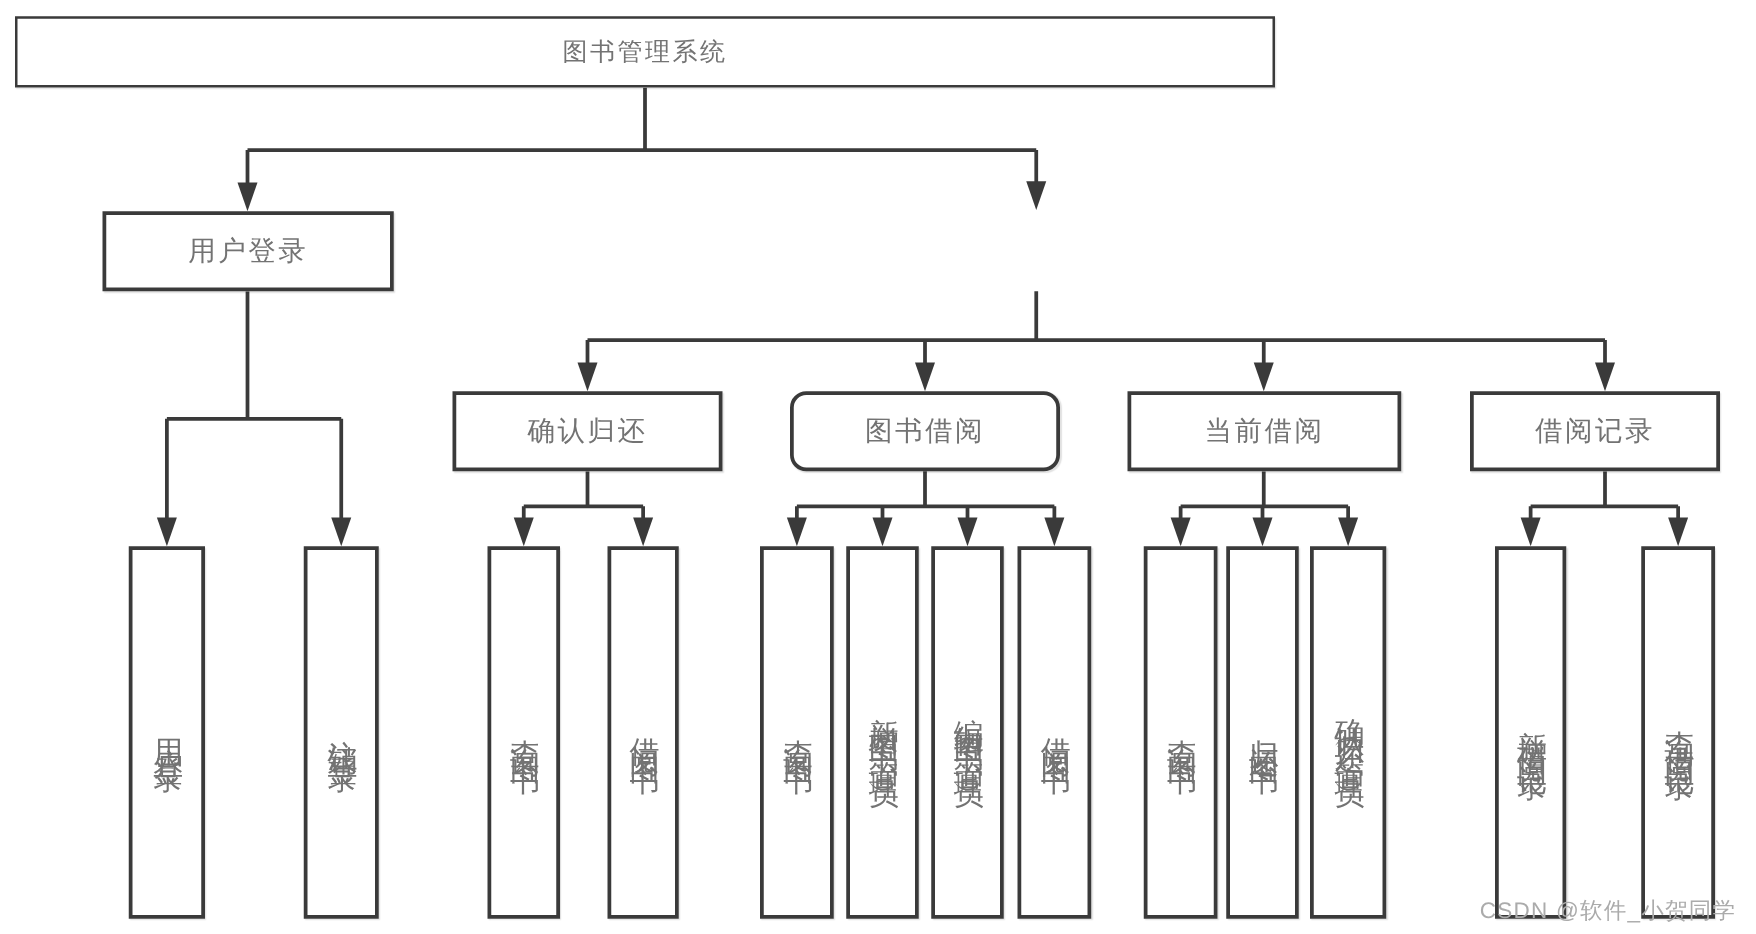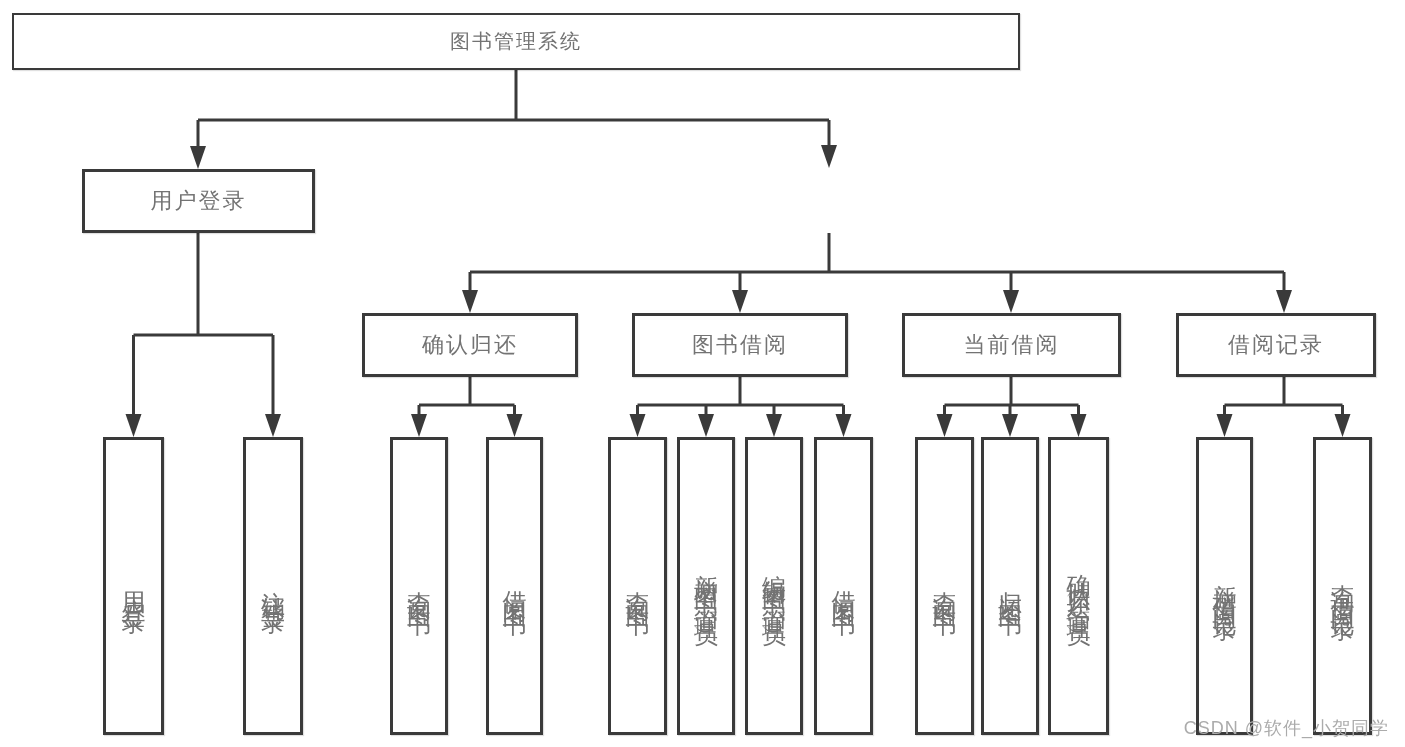--- a/index.html
+++ b/index.html
@@ -114,21 +114,21 @@
     <span>图书管理系统</span>
   </div>
 
   <div class="node branch" style="left:82px; top:169px; width:233px; height:64px;">
     <span>用户登录</span>
   </div>
 
   <div class="node branch" style="left:362px; top:313px; width:216px; height:64px;">
     <span>确认归还</span>
   </div>
-  <div class="node branch" style="left:632px; top:313px; width:216px; height:64px;">
+  <div class="node branch" style="left:632px; top:313px; width:216px; height:64px;border-radius:13px;">
     <span>图书借阅</span>
   </div>
   <div class="node branch" style="left:902px; top:313px; width:219px; height:64px;">
     <span>当前借阅</span>
   </div>
   <div class="node branch" style="left:1176px; top:313px; width:200px; height:64px;">
     <span>借阅记录</span>
   </div>
 
   <div class="node leaf" style="left:103px; top:437px; width:61px; height:298px;">

